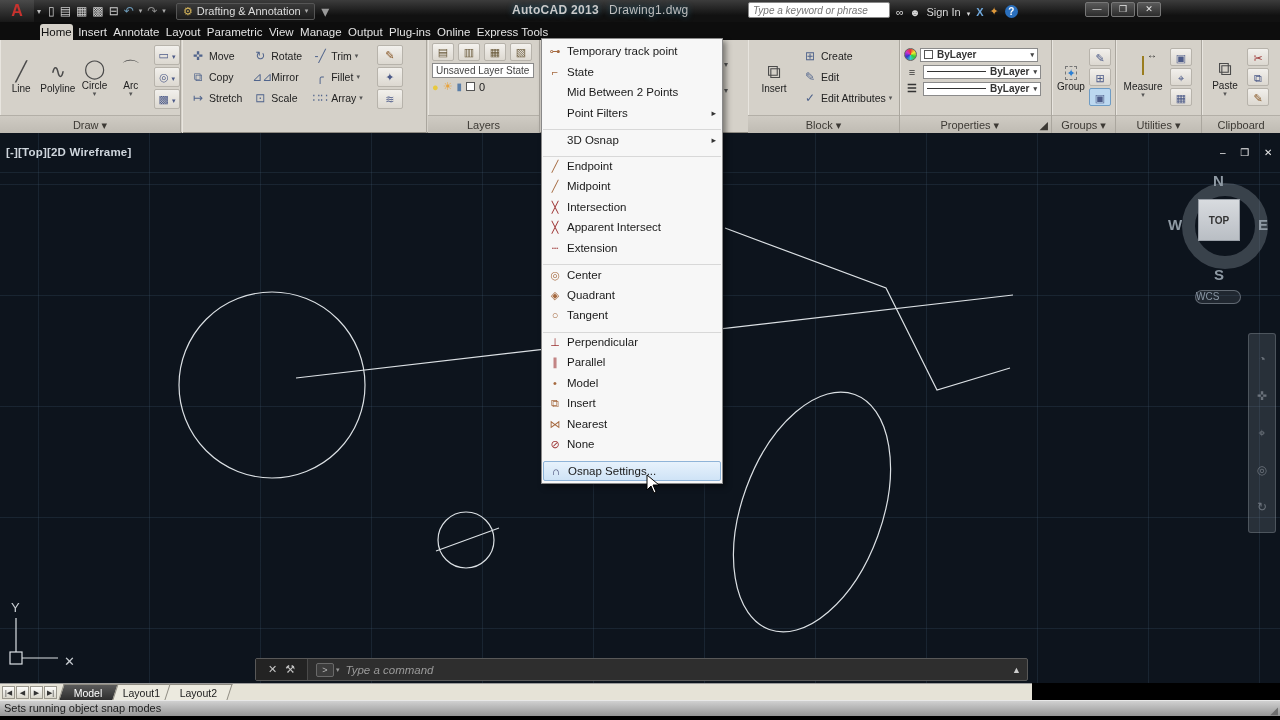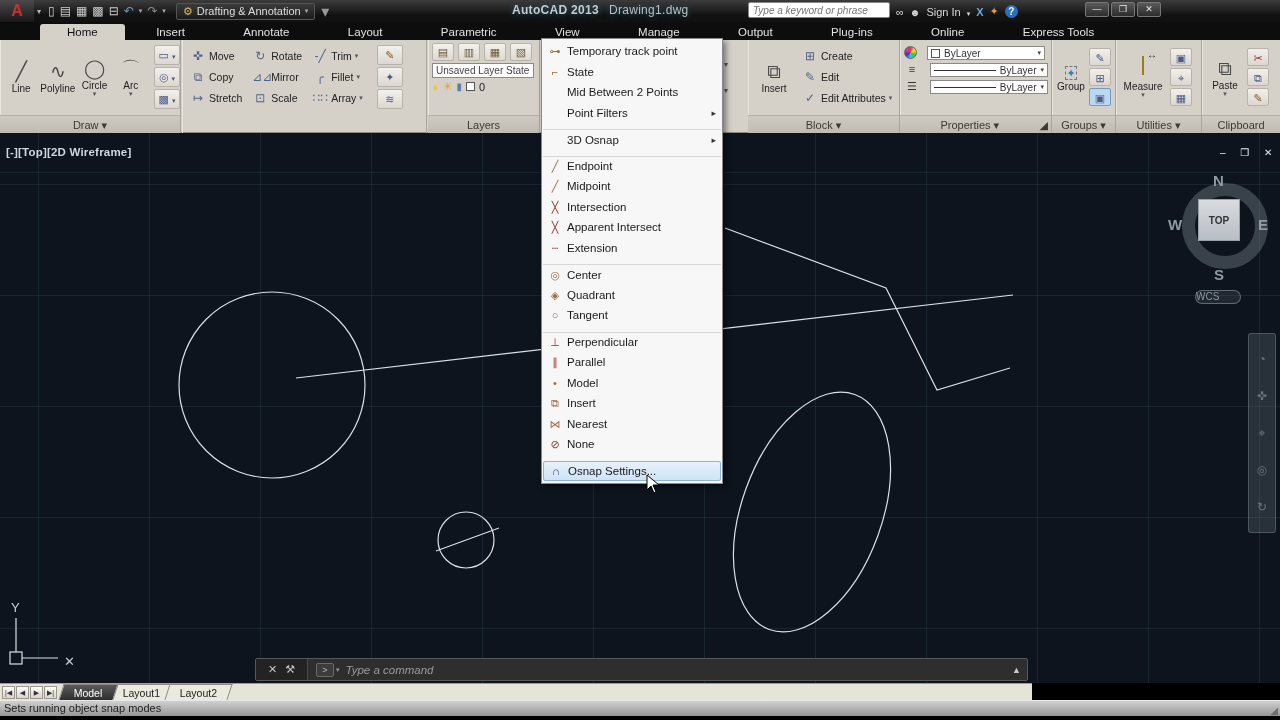--- a/index.html
+++ b/index.html
@@ -21,21 +21,21 @@
   .searchbox{width:142px;height:16px;background:#fff;border:1px solid #888;border-radius:2px;font-size:10px;font-style:italic;color:#777;padding:0 4px;font-family:"Liberation Sans",sans-serif;}
   .ic{color:#d8d8d8;font-size:11px;}
   .ic.blue{color:#6fa8dc;font-weight:bold;}
   .ic.orange{color:#e09a3c;}
   .help{width:13px;height:13px;border-radius:50%;background:#2a6fbd;color:#fff;font-size:10px;font-weight:bold;text-align:center;line-height:13px;}
   .winbtns{position:absolute;left:1085px;top:2px;display:flex;gap:2px;}
   .wb{width:24px;height:15px;background:linear-gradient(#5a5a5a,#2c2c2c);border:1px solid #777;border-radius:2px;color:#e8e8e8;font-size:9px;text-align:center;line-height:13px;}
 
   
   .tabrow{position:absolute;left:0;top:22px;width:1280px;height:18px;background:#0d0d0d;padding-left:40px;white-space:nowrap;}
-  .rtab{display:inline-block;padding:2px 27px 3px;color:#e3e3e3;font-size:11.5px;}
+  .rtab{display:inline-block;padding:2px 1px 3px;color:#e3e3e3;font-size:11.5px;}
   .rtab.active{background:#d5d1c9;color:#111;border-radius:3px 3px 0 0;}
 
   
   .ribbon{position:absolute;left:0;top:40px;width:1280px;height:93px;background:#d5d1c9;border-bottom:1px solid #8f8b83;}
   .panel{position:absolute;top:0;height:93px;border-right:1px solid #aaa69e;box-shadow:1px 0 0 #e8e5df inset;}
   .pbody{position:absolute;left:0;top:0;right:0;height:74px;display:flex;align-items:center;}
   .plabel{position:absolute;left:0;bottom:0;right:0;height:18px;background:linear-gradient(#cfcbc3,#bfbbb3);color:#3c3934;font-size:11px;text-align:center;line-height:18px;border-top:1px solid #b3afa7;}
   .bigtool{width:40px;text-align:center;color:#333;}
   .bigtool .bi{font-size:19px;line-height:22px;color:#4a4a4a;display:block;}
   .bigtool .bl{font-size:10px;line-height:11px;display:block;color:#222;}
@@ -49,21 +49,21 @@
   .vtools{display:flex;flex-direction:column;justify-content:center;gap:1px;}
 
   
   .layers-icons{display:flex;gap:4px;margin:0 0 2px 4px;}
   .li-btn{width:22px;height:18px;border:1px solid #b7b3ab;background:linear-gradient(#f4f2ee,#ddd9d1);font-size:11px;text-align:center;line-height:16px;color:#6a5a3a;border-radius:2px;}
   .layerstate{width:102px;height:15px;background:#fff;border:1px solid #8a8a8a;font-size:10px;color:#444;padding:0 3px;line-height:13px;margin:1px 0 2px 4px;}
   .layerrow{display:flex;align-items:center;gap:4px;margin-left:4px;font-size:11px;color:#222;}
   .bulb{color:#e8c93e;} .sun{color:#e8a33d;} .lock{color:#5b7fa8;font-size:10px;} .lsq{width:9px;height:9px;border:1px solid #555;background:#fff;}
 
   
-  .prow{display:flex;gap:10px;height:17px;}
+  .prow{display:flex;align-items:center;gap:3px;height:17px;font-weight:bold;}
   .pdrop{width:118px;height:14px;background:#fff;border:1px solid #8a8a8a;display:flex;align-items:center;font-size:10px;color:#333;padding:0 3px;gap:4px;}
   .pdrop .dd{margin-left:auto;font-size:7px;color:#444;}
   .cwheel{width:13px;height:13px;border-radius:50%;background:conic-gradient(#e33,#ee3,#3c3,#3cc,#33c,#c3c,#e33);border:1px solid #666;}
   .plines{font-size:11px;color:#333;width:16px;text-align:center;}
   .swsq{width:9px;height:9px;border:1px solid #555;background:#fff;}
   .pline{flex:1;border-top:1px solid #333;height:0;}
 
   .ruler{width:26px;height:8px;background:#e8c53a;border:1px solid #9a7d1f;margin:0 auto;position:relative;}
   .ruler:before{content:"↔";position:absolute;left:4px;top:-8px;font-size:10px;color:#222;}
   .grpbox{width:20px;height:16px;border:1.5px dashed #777;margin:0 auto;color:#2a7fd4;font-size:11px;line-height:14px;}

